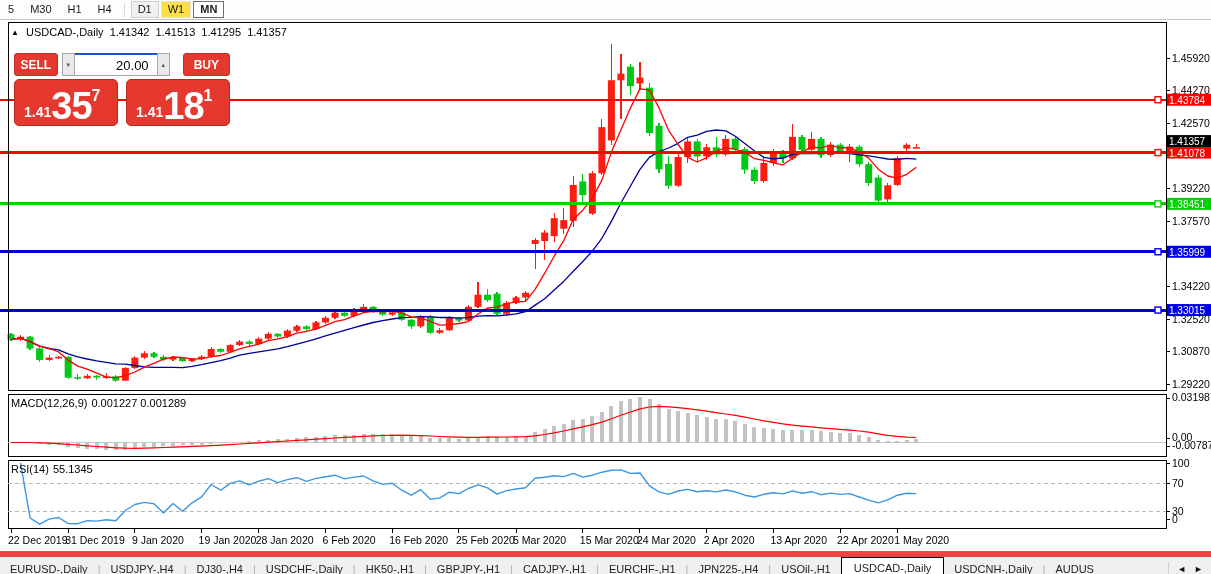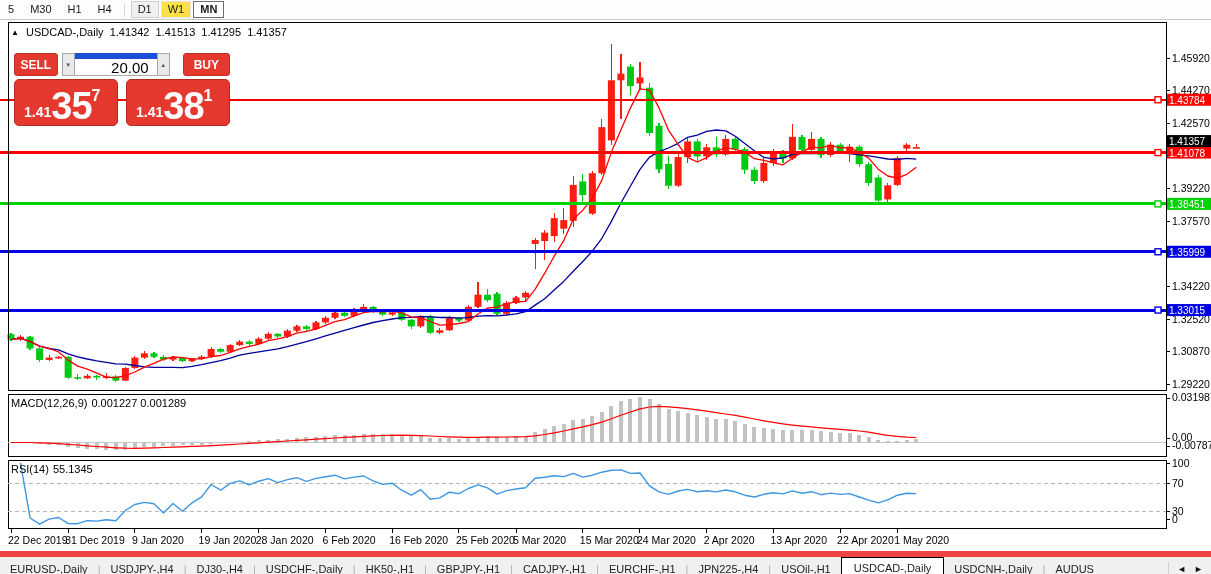--- a/index.html
+++ b/index.html
@@ -22,22 +22,22 @@
   .ind-label span{margin-right:4px;}
   
   .trade-widget{position:absolute;left:14px;top:53px;z-index:5;width:216px;}
   .tw-row1{display:flex;height:23px;align-items:stretch;}
   .tw-sell,.tw-buy{background:#e5382e;border:1px solid #bf2d24;color:#fff;font-weight:bold;
     font-size:12px;font-family:"Liberation Sans",sans-serif;border-radius:3px;padding:0;}
   .tw-sell{width:46px;}
   .tw-buy{width:50px;margin-left:13px;}
   .tw-spin{display:flex;margin-left:4px;height:23px;}
   .tw-down,.tw-up{width:13px;background:#e9e9e9;border:1px solid #a8a8a8;padding:0;font-size:6px;color:#55585e;}
-  .tw-vol{width:74px;background:#fff;border-top:6px solid #1d4ed8;border-bottom:1px solid #a8a8a8;
-    font-size:15px;color:#000;display:flex;align-items:center;justify-content:flex-end;padding-right:8px;}
+  .tw-vol{width:74px;background:#fff;border-top:2px solid #1d4ed8;border-bottom:1px solid #a8a8a8;
+    font-size:13px;color:#000;display:flex;align-items:center;justify-content:flex-end;padding-right:8px;}
   .tw-row2{display:flex;margin-top:3px;}
   .tw-price{background:#e5382e;border:1px solid #b52b20;border-radius:5px;color:#fff;height:47px;
     display:flex;align-items:flex-end;padding:0 0 3px 9px;box-sizing:border-box;}
   .tw-price-sell{width:104px;}
   .tw-price-buy{width:104px;margin-left:8px;}
   .p-prefix{font-size:14px;font-weight:bold;line-height:19px;}
   .p-big{font-size:38px;font-weight:bold;line-height:32px;letter-spacing:-1px;}
   .p-sup{font-size:16px;font-weight:bold;position:relative;top:-17px;}
   
   .tabs{position:absolute;left:0;top:551px;width:1211px;height:23px;background:#f0f0f0;
@@ -503,21 +503,21 @@
       <button class="tw-buy">BUY</button>
     </div>
     <div class="tw-row2">
       <div class="tw-price tw-price-sell">
         <span class="p-prefix">1.41</span>
           <span class="p-big">35</span>
           <span class="p-sup">7</span>
       </div>
       <div class="tw-price tw-price-buy">
         <span class="p-prefix">1.41</span>
-          <span class="p-big">38</span>
+          <span class="p-big">18</span>
           <span class="p-sup">1</span>
       </div>
     </div>
   </div>
 
   <div class="ind-label" style="left:11px;top:397px;">
     <span>MACD(12,26,9)</span><span>0.001227 0.001289</span>
   </div>
   <div class="ind-label" style="left:11px;top:463px;text-align:right;">
     <span>RSI(14)</span><span>55.1345</span>

